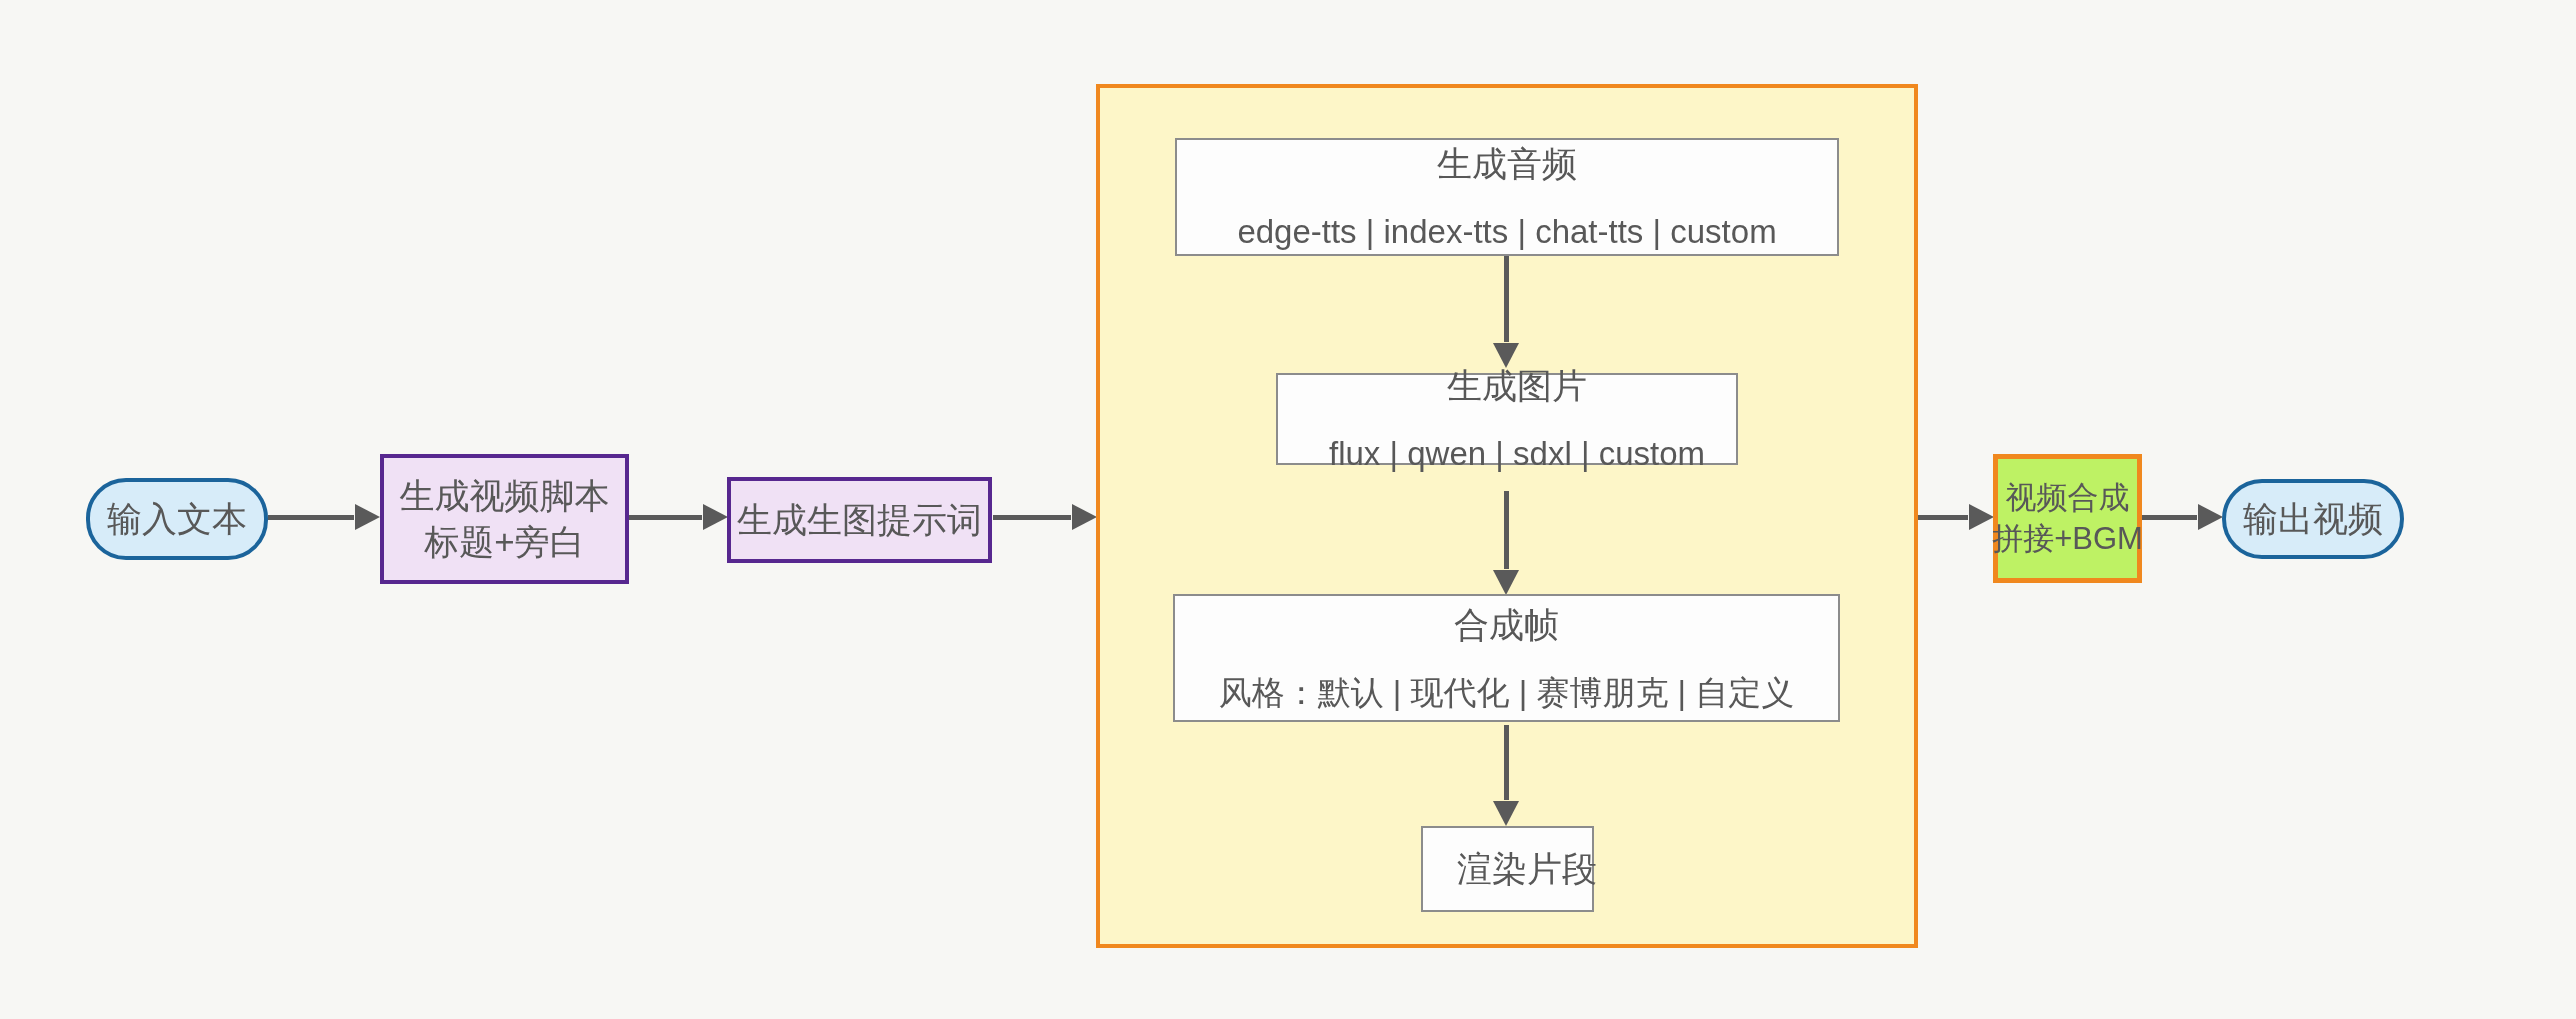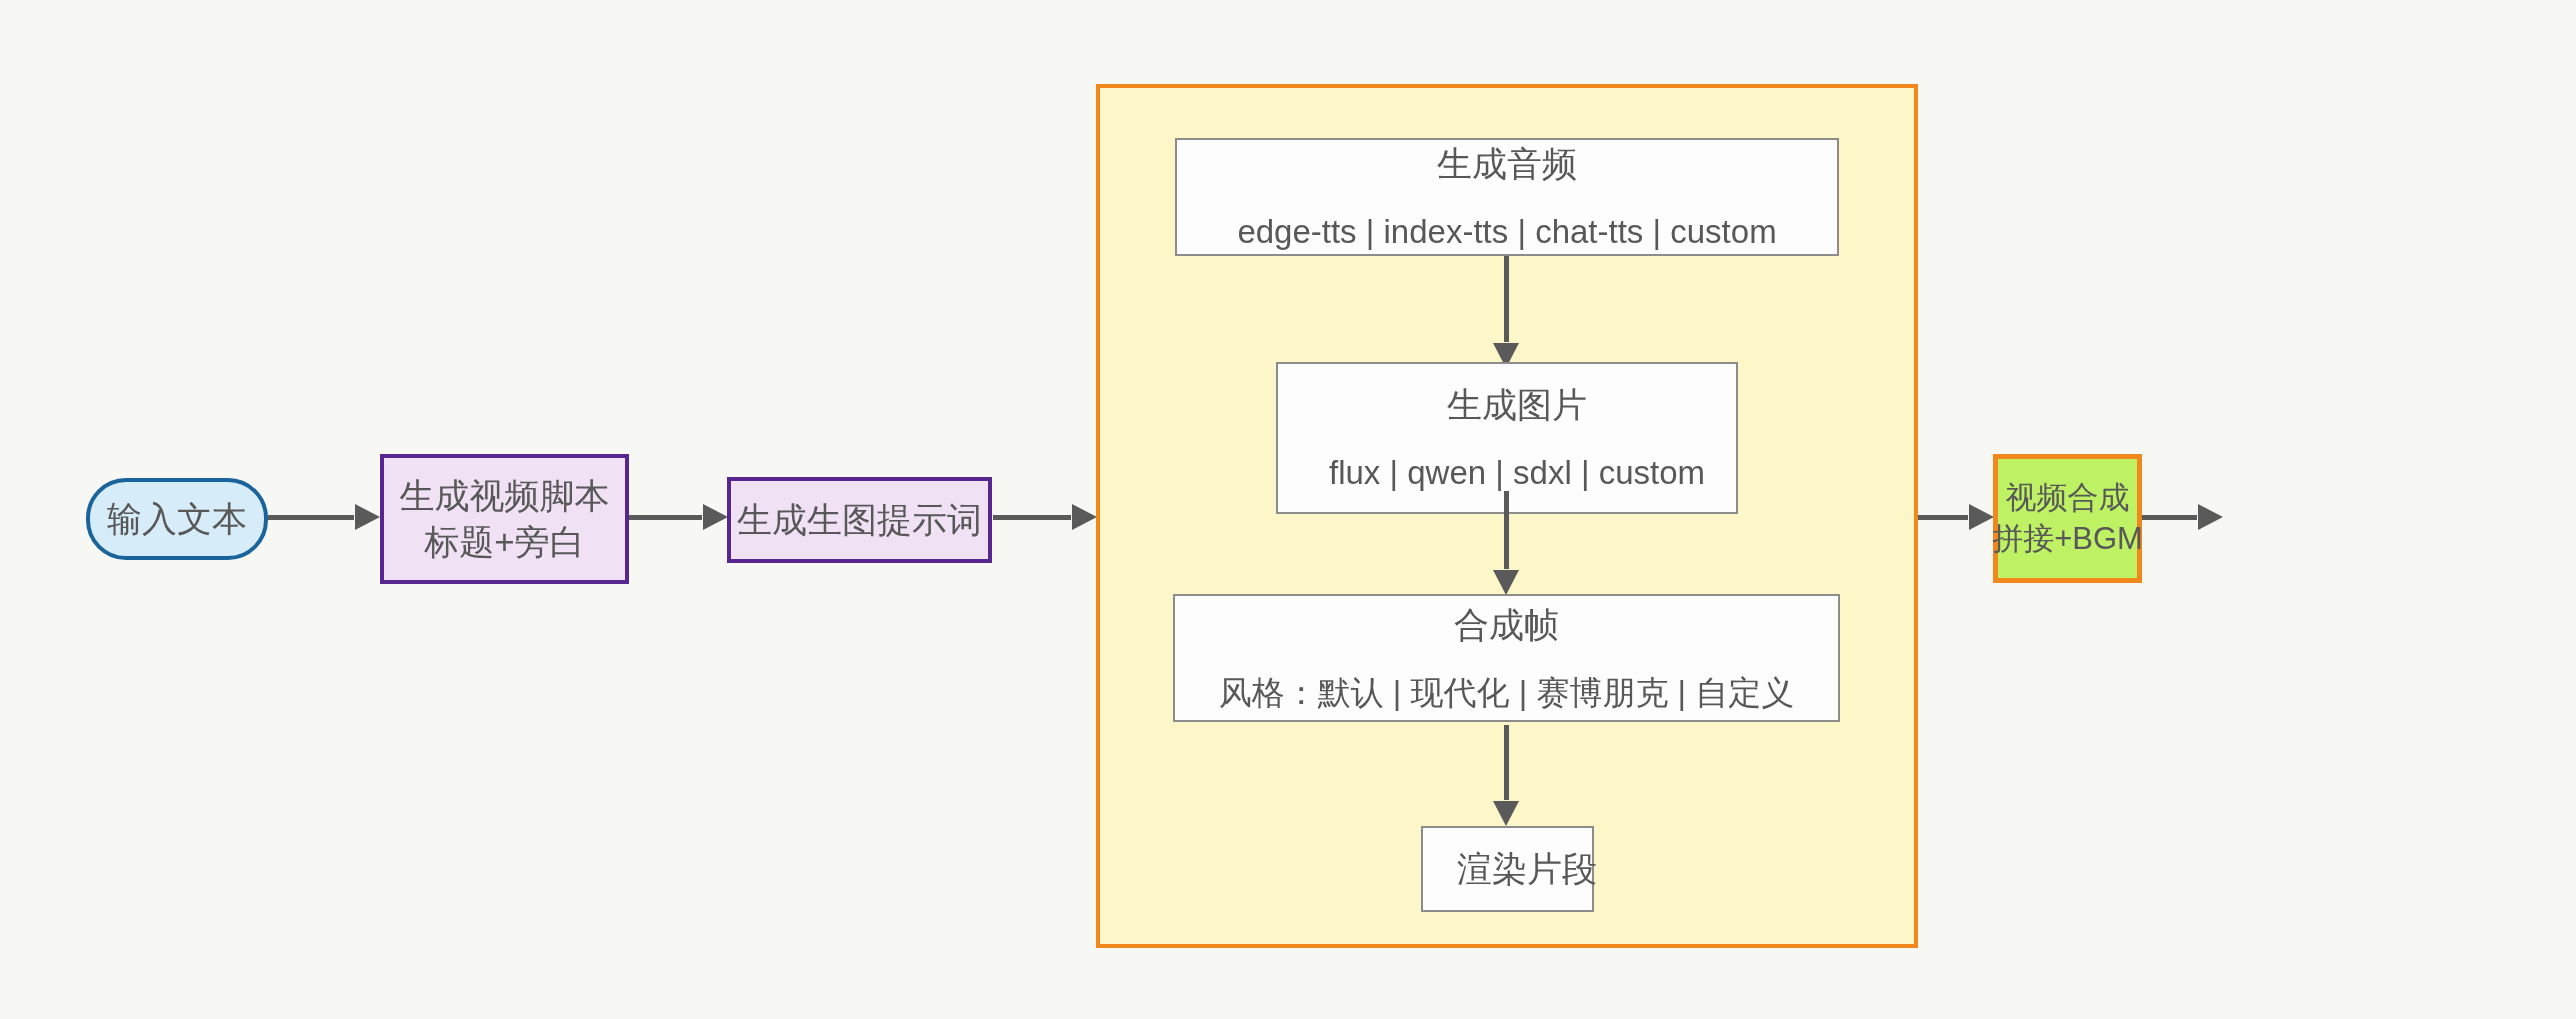--- a/index.html
+++ b/index.html
@@ -114,21 +114,21 @@
 
   <div class="subgraph" style="left:1096px; top:84px; width:822px; height:864px;"></div>
 
   <div class="node whitebox" style="left:1175px; top:138px; width:664px; height:118px;">
     <span>生成音频</span>
     <span class="sub">edge-tts | index-tts | chat-tts | custom</span>
   </div>
 
   <div class="arrow-v" style="left:1504px; top:256px; height:86px;"></div>
 
-  <div class="node whitebox" style="left:1276px; top:362px; width:462px; height:152px;padding-left:20px;">
+  <div class="node whitebox" style="left:1276px; top:373px; width:462px; height:92px;padding-left:20px;">
     <span>生成图片</span>
     <span class="sub">flux | qwen | sdxl | custom</span>
   </div>
 
   <div class="arrow-v" style="left:1504px; top:491px; height:78px;"></div>
 
   <div class="node whitebox" style="left:1173px; top:594px; width:667px; height:128px;">
     <span>合成帧</span>
     <span class="sub">风格：默认 | 现代化 | 赛博朋克 | 自定义</span>
   </div>
@@ -141,15 +141,18 @@
 
   <div class="arrow-h" style="left:1918px; top:515px; width:50px;"></div>
 
   <div class="node orangebox" style="left:1993px; top:454px; width:149px; height:129px;">
     <span>视频合成</span>
     <span class="sub">拼接+BGM</span>
   </div>
 
   <div class="arrow-h" style="left:2142px; top:515px; width:55px;"></div>
 
+  <div class="node stadium" style="left:2222px; top:479px; width:182px; height:80px;">
+    <span>输出视频</span>
+  </div>
 
 </div>
 
 
 </body></html>

